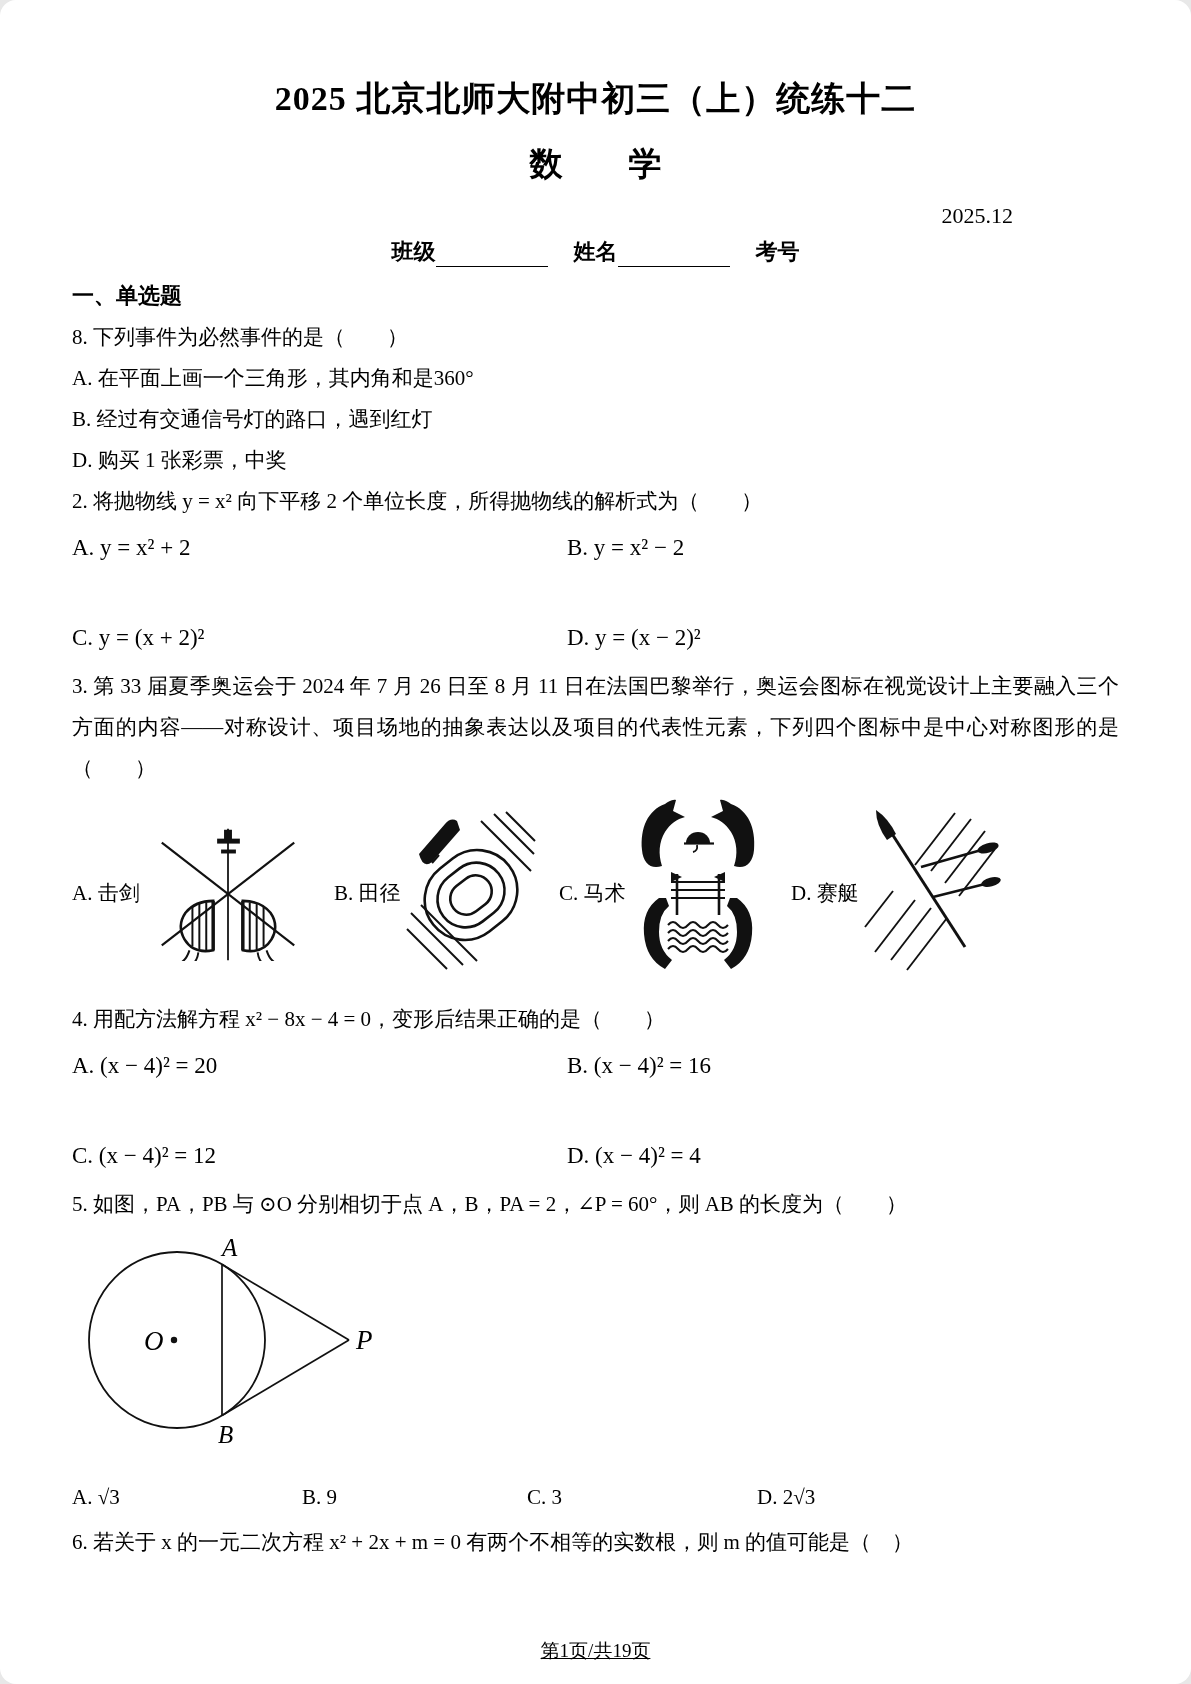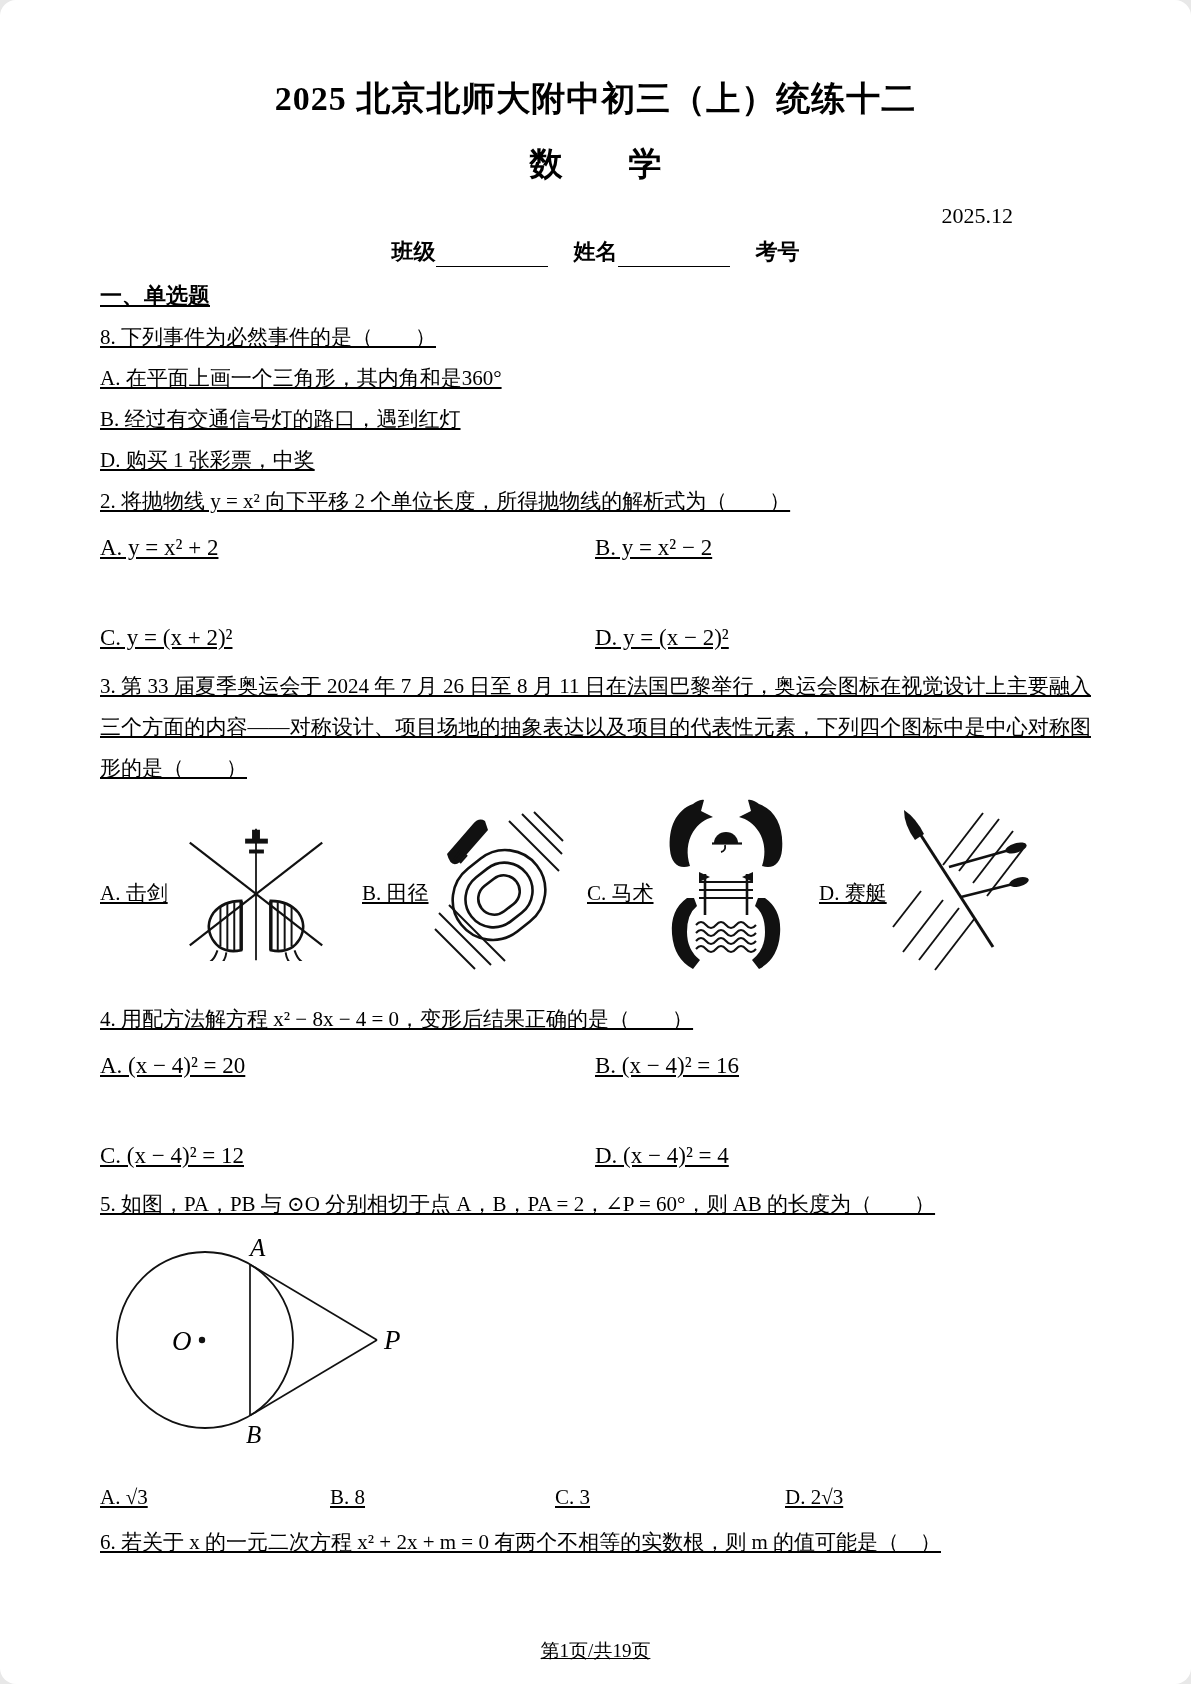--- a/index.html
+++ b/index.html
@@ -8,21 +8,21 @@
     background:#ffffff;color:#000;
     font-family:"Liberation Serif","DejaVu Serif",serif;
     overflow:hidden;
     border-radius:16px;
   }
   .title{margin:76px 0 0;text-align:center;font-size:34px;font-weight:bold;letter-spacing:1px;}
   .subject{margin-top:20px;text-align:center;font-size:33px;font-weight:bold;}
   .date{margin-top:16px;text-align:right;padding-right:178px;font-size:22px;padding-left:13px;}
   .fields{margin-top:8px;display:flex;justify-content:center;align-items:flex-end;font-size:22px;font-weight:bold;font-family:Liberation Mono, monospace;}
   .blank{display:inline-block;width:112px;height:24px;border-bottom:1.7px solid #000;margin-right:26px;}
-  .content{padding:0 100px;font-size:21px;text-decoration:underline;}
+  .content{padding:0 72px;font-size:21px;}
   .sec{font-size:22px;font-weight:bold;line-height:42px;margin:8px 0 0;}
   p.t{font-size:21px;line-height:41px;margin:0;}
   .q3stem{text-align:justify;}
   .opts2{display:grid;grid-template-columns:455px 1fr;font-size:23px;line-height:50px;margin:1px 0 3px;gap:40px;}
   .opts4{display:grid;grid-template-columns:230px 225px 230px 1fr;font-size:21px;line-height:46px;margin:0 0 2px;}
   .iconrow{display:flex;align-items:center;margin:6px 0 8px;height:196px;}
   .sport{display:flex;align-items:center;}
   .s1{width:262px;}.s2{width:225px;}.s3{width:232px;}
   .slabel{white-space:nowrap;margin-right:4px;}
   .diagram{margin:8px 0 0 0;}
@@ -179,21 +179,21 @@
         <line x1="277" y1="107" x2="150" y2="182.6" stroke-width="1.7"></line>
         <circle cx="102" cy="107" r="3.2" fill="#111"></circle>
         <text class="dlabel" x="72" y="117" font-size="27">O</text>
         <text class="dlabel" x="150" y="23" font-size="25">A</text>
         <text class="dlabel" x="146" y="210" font-size="25">B</text>
         <text class="dlabel" x="284" y="116" font-size="27">P</text>
       </svg>
     </div>
     <div class="opts4">
       <span>A. √3</span>
-      <span>B. 8</span>
+      <span>B. 9</span>
       <span>C. 3</span>
       <span>D. 2√3</span>
     </div>
 
     <p class="t">6. 若关于 x 的一元二次方程 x² + 2x + m = 0 有两个不相等的实数根，则 m 的值可能是（　）</p>
 
   </div>
 
   <div class="footer">第1页/共19页</div>
 </div>

